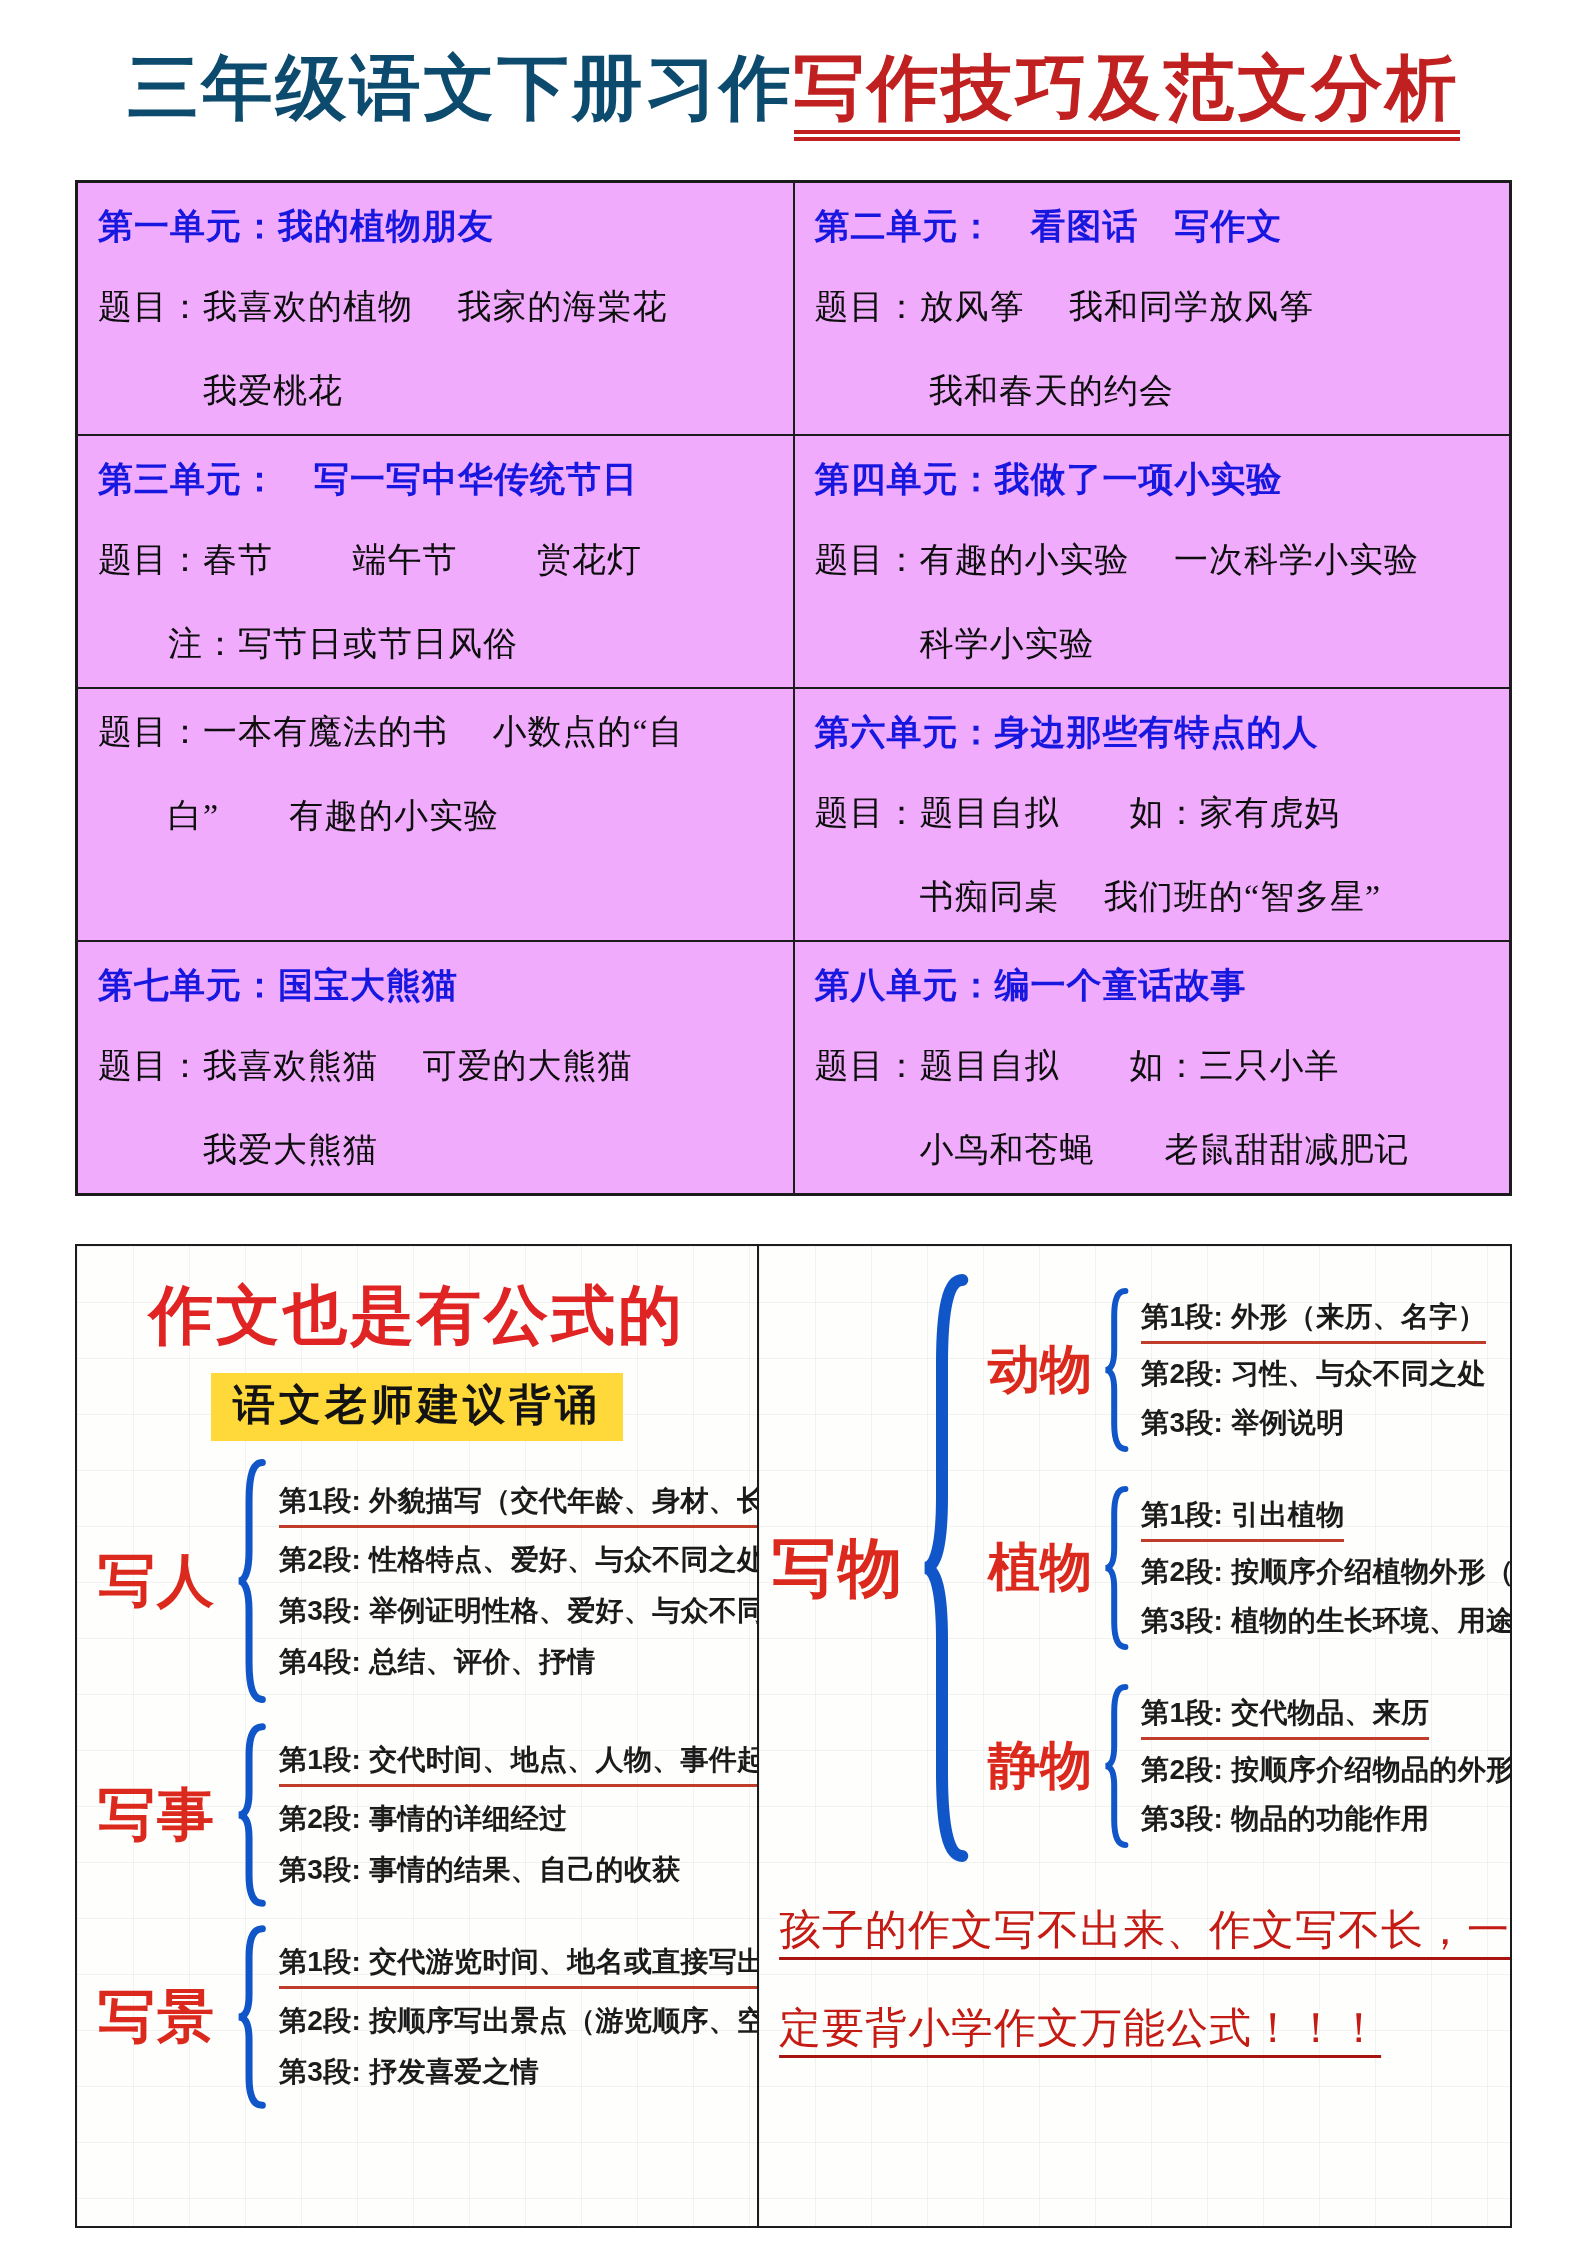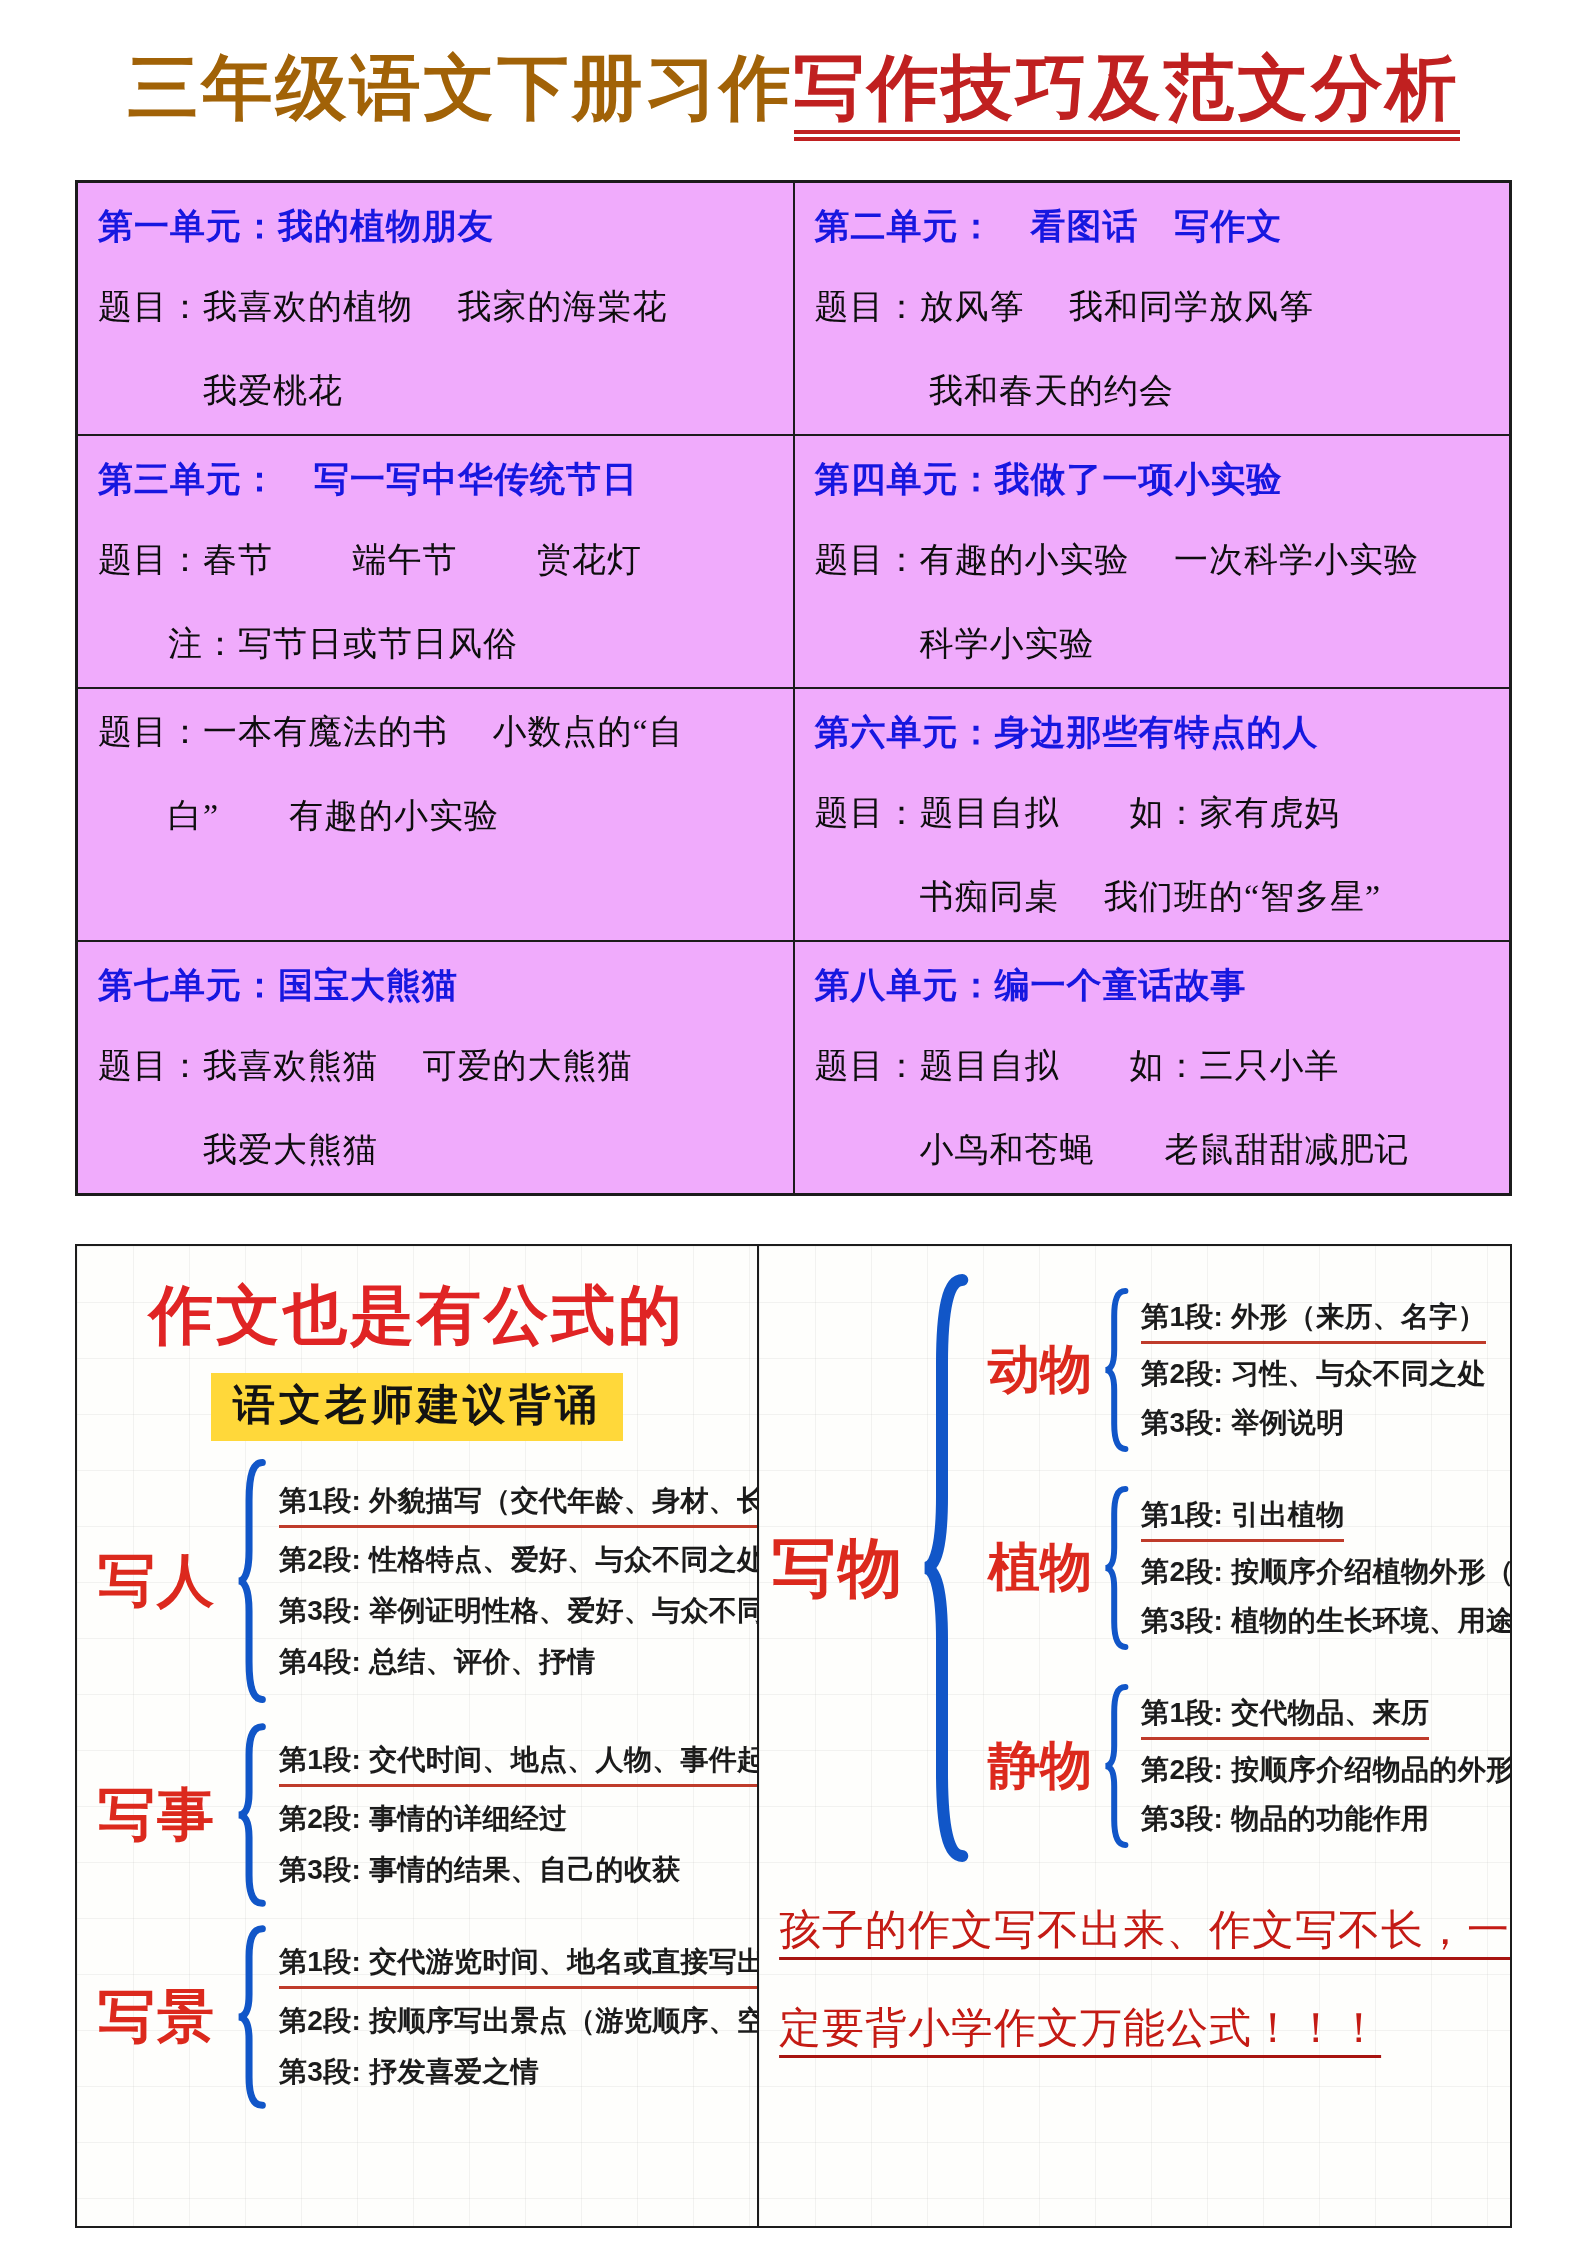--- a/index.html
+++ b/index.html
@@ -16,21 +16,21 @@
   *{box-sizing:border-box;margin:0;padding:0;}
   html,body{background:#ffffff;}
   body{
     width:1587px;height:2245px;margin:0 auto;position:relative;
     font-family:"Liberation Sans",sans-serif;color:var(--ink);overflow:hidden;
   }
   .page{padding:42px 75px 0;}
 
   
   .title{text-align:center;font-weight:900;font-size:71px;letter-spacing:3px;line-height:1.3;white-space:nowrap;}
-  .title .t-black{color:#a16207;}
+  .title .t-black{color:#0c4a6e;}
   .title .t-red{color:var(--title-red);border-bottom:11px double var(--title-red);padding-bottom:3px;}
 
   
   .units{margin-top:46px;display:grid;grid-template-columns:1fr 1fr;grid-auto-rows:253px;border:2px solid #1c1c1c;}
   .cell{border:1px solid #1c1c1c;padding:20px 20px 0 20px;overflow:hidden;background:#f0abfc;}
   .cell-h{color:var(--unit-blue);font-size:35px;font-weight:800;letter-spacing:1px;margin-bottom:34px;white-space:pre-wrap;}
   .cell-l{font-family:"Liberation Serif",serif;font-size:34px;color:#0e0e0e;white-space:pre-wrap;margin-bottom:38px;letter-spacing:1px;}
 
   
   .formula{margin-top:48px;display:grid;grid-template-columns:47.6% 52.4%;border:2px solid #1c1c1c;height:984px;}

